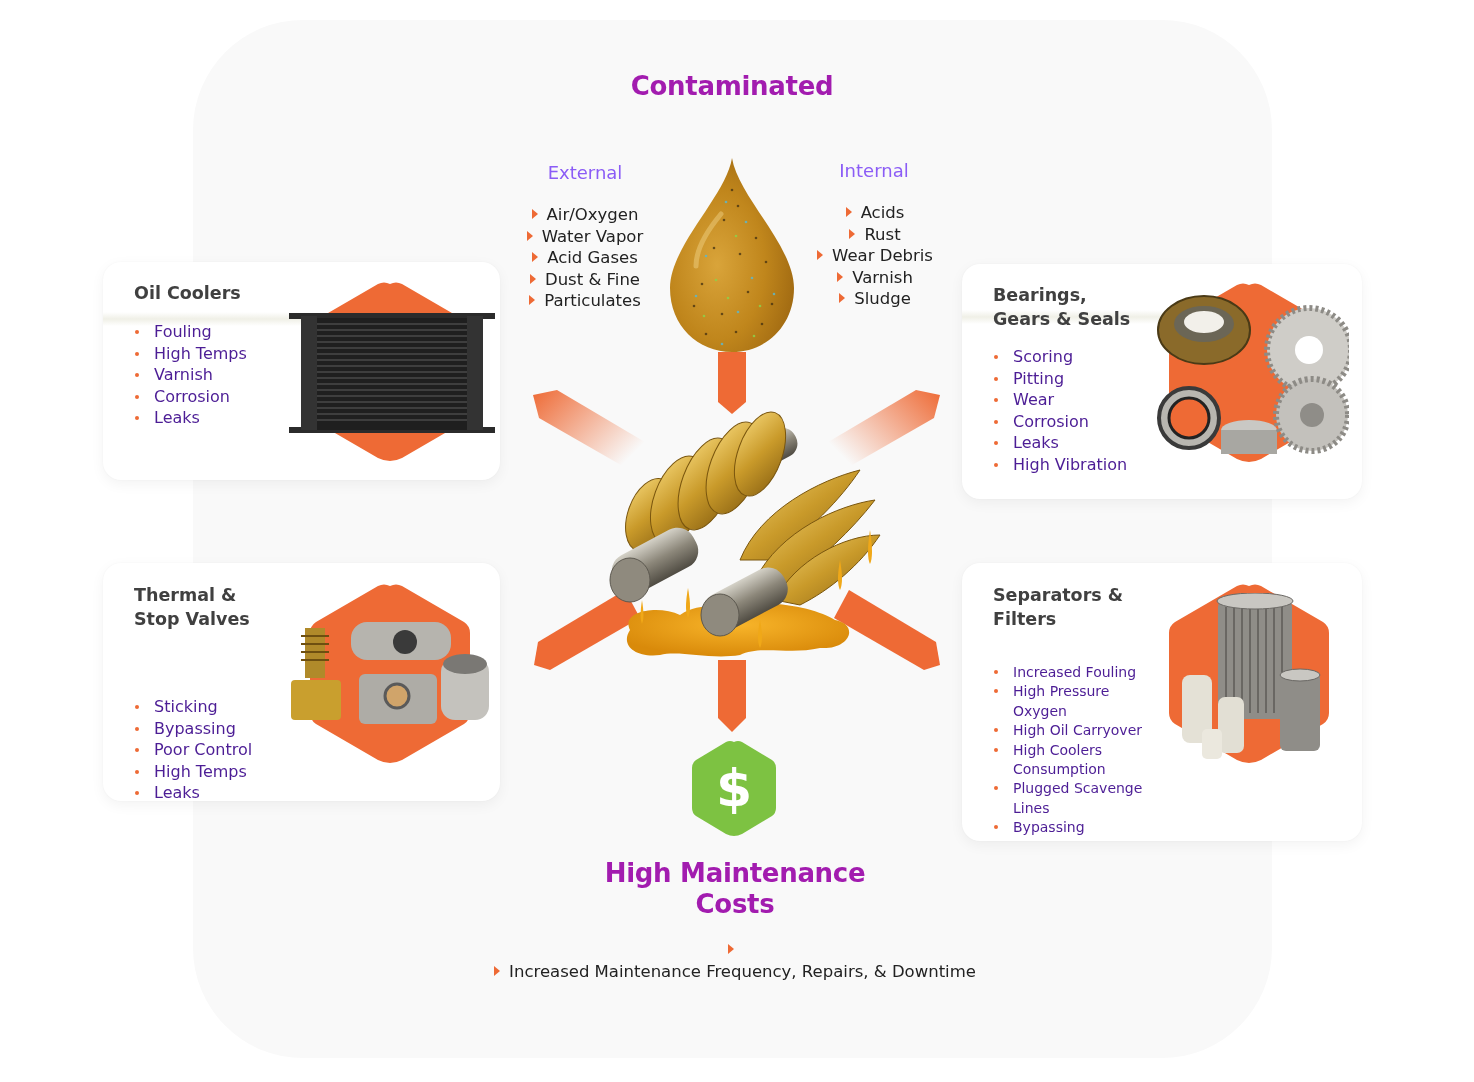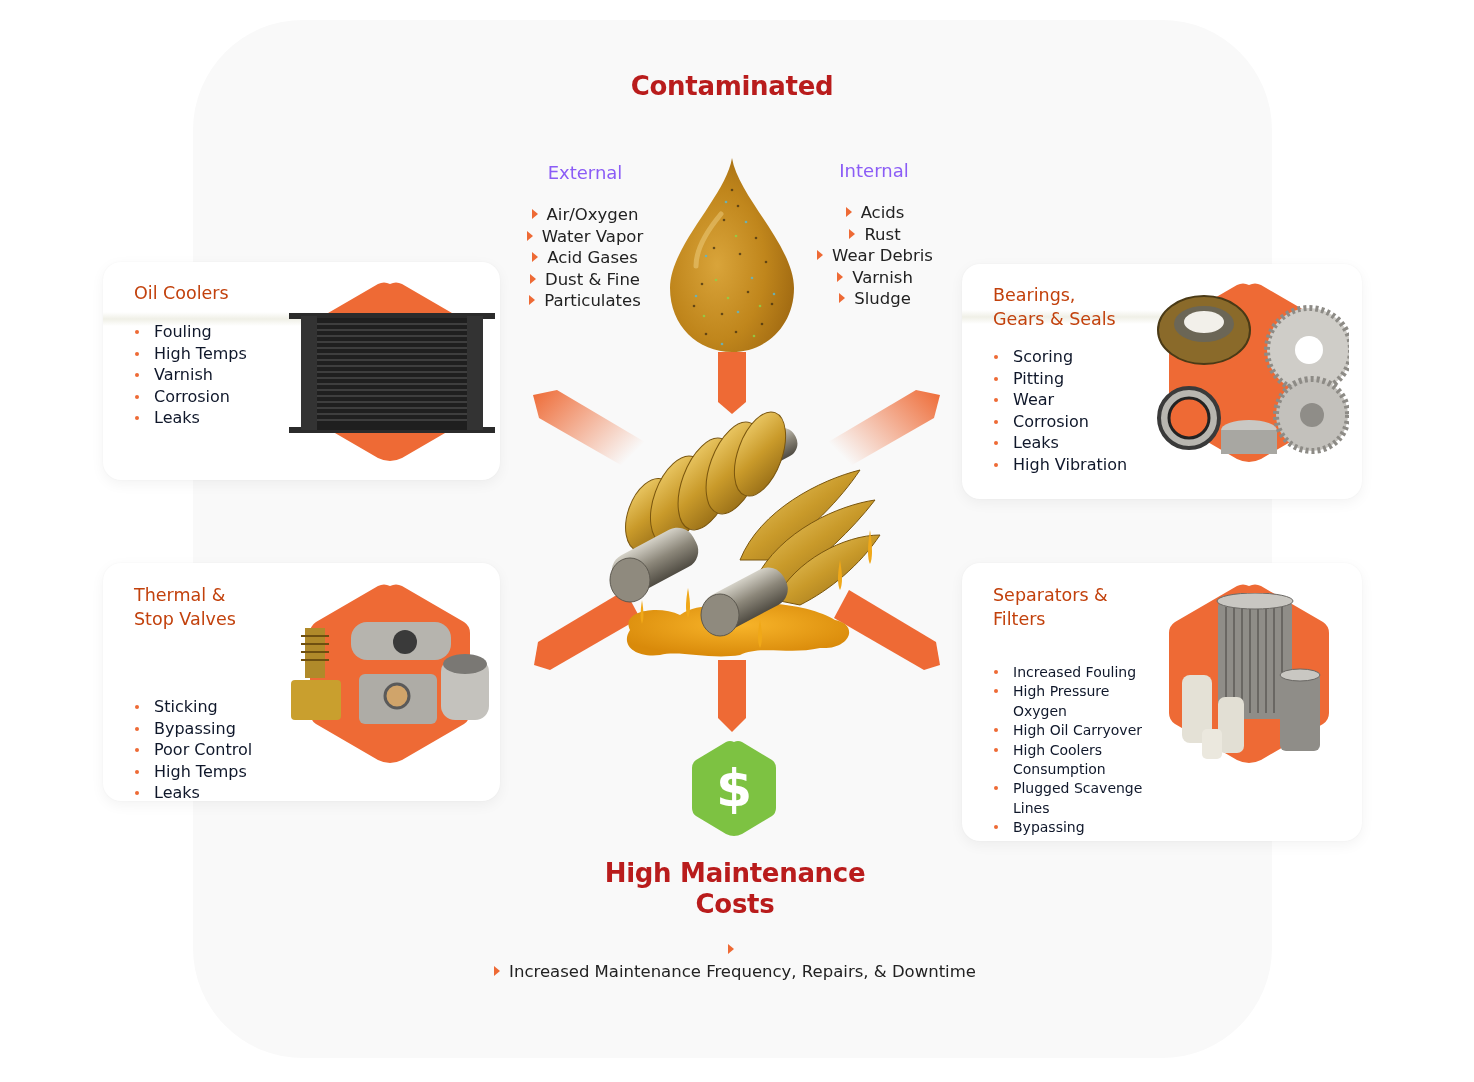--- a/index.html
+++ b/index.html
@@ -5,21 +5,21 @@
   * { box-sizing: border-box; margin: 0; padding: 0; }
   html, body { width: 1474px; height: 1082px; background: #ffffff; overflow: hidden; }
   body { position: relative; font-family: "DejaVu Sans", "Liberation Sans", sans-serif; color: #1c1c1c; }
 
   .bg-panel {
     position: absolute; left: 193px; top: 20px; width: 1079px; height: 1038px;
     background: #f9f9f9; border-radius: 110px;
   }
 
   .title {
-    position: absolute; color: #b91c1c; font-weight: bold; text-align: center;
+    position: absolute; color: #a21caf; font-weight: bold; text-align: center;
     font-size: 26px; line-height: 31px; letter-spacing: -0.3px;
   }
   .title-top { left: 582px; top: 71px; width: 300px; }
   .title-bottom { left: 560px; top: 858px; width: 350px; }
 
   .col-heading { position: absolute; font-weight: normal; font-size: 18px; color: #8b5cf6; text-align: center; }
   .ext-heading { left: 525px; top: 162px; width: 120px; }
   .int-heading { left: 814px; top: 160px; width: 120px; }
 
   .caret-list { position: absolute; list-style: none; font-size: 16.5px; line-height: 21.6px; color: #222; text-align: center; }
@@ -38,22 +38,22 @@
   }
   .card-oil { left: 103px; top: 262px; width: 397px; height: 218px; }
   .card-bear { left: 962px; top: 264px; width: 400px; height: 235px; }
   .card-valve { left: 103px; top: 563px; width: 397px; height: 238px; }
   .card-sep { left: 962px; top: 563px; width: 400px; height: 278px; }
 
   .card-band {
     position: absolute; left: 0; right: 120px; height: 14px;
     background: linear-gradient(180deg, rgba(240,240,232,0) 0%, rgba(238,238,228,0.9) 50%, rgba(240,240,232,0) 100%);
   }
-  .card-title { position: absolute; left: 31px; font-weight: normal; font-size: 17.5px; line-height: 24px; color: #c2410c; }
-  .card-list { position: absolute; left: 31px; list-style: none; font-size: 16px; line-height: 21.6px; color: #0f172a; }
+  .card-title { position: absolute; left: 31px; font-weight: bold; font-size: 17.5px; line-height: 24px; color: #404040; }
+  .card-list { position: absolute; left: 31px; list-style: none; font-size: 16px; line-height: 21.6px; color: #4c1d95; }
   .card-list li { position: relative; padding-left: 20px; }
   .card-list li::before {
     content: ""; position: absolute; left: 1px; top: 9px; width: 4px; height: 4px; border-radius: 50%; background: #ee6a35;
   }
   .card-list.small { font-size: 14px; line-height: 19.4px; margin-top: 20px; }
   .card-list.small li::before { top: 7px; }
 
   .hex { position: absolute; }
   .hex svg { display: block; }
 

